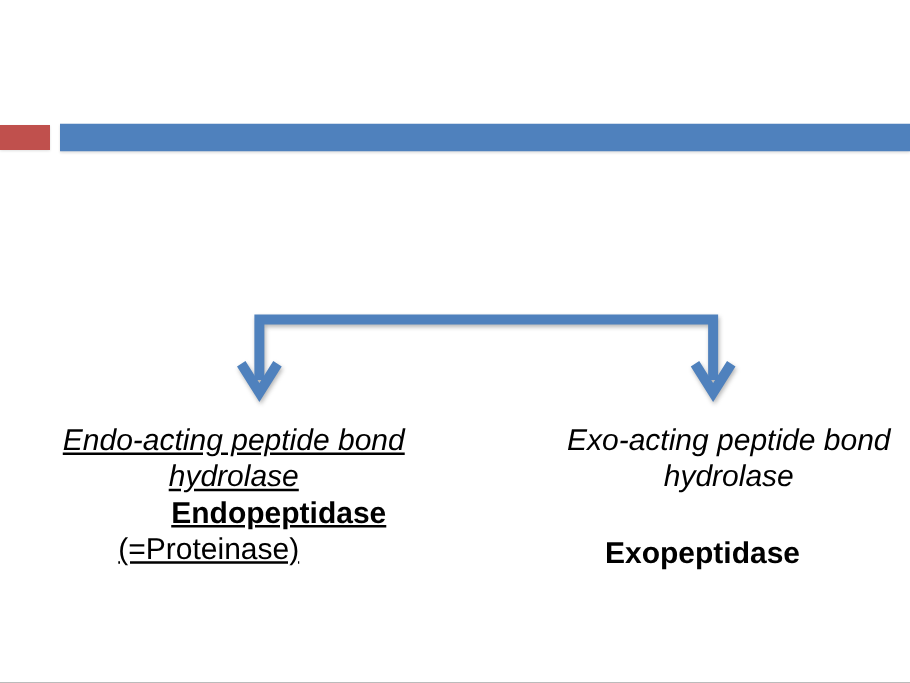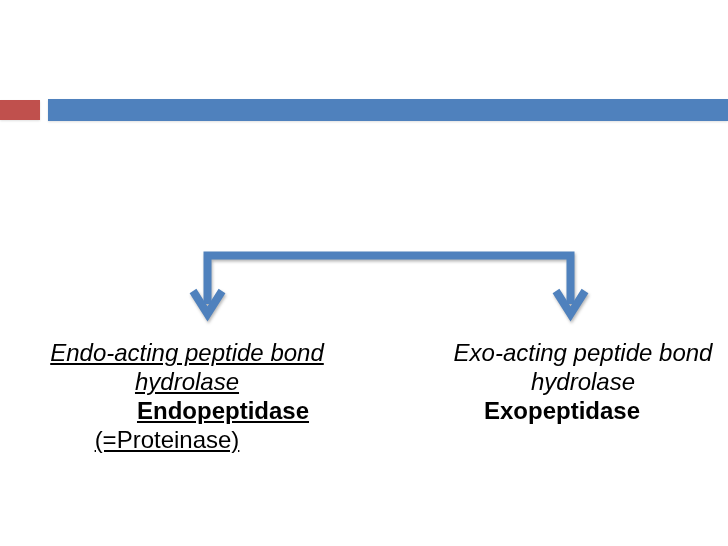--- a/index.html
+++ b/index.html
@@ -39,21 +39,21 @@
     position:absolute;top:338px;width:320px;
     text-align:center;font-size:24px;line-height:29px;
   }
   .node.left{left:27px;text-decoration:underline;}
   .node.right{left:423px;}
   .line{position:relative;white-space:nowrap;}
   .italic{font-style:italic;}
   .bold{font-weight:bold;}
   .off-r36{left:36px;}
   .off-l20{left:-20px;}
-  .off-l21{left:-21px;}
+  .off-l21{left:-21px;margin-top:32px;}
   
   .connector{
     position:absolute;left:0;top:0;width:728px;height:546px;
     pointer-events:none;
     filter:drop-shadow(1px 2px 1.5px rgba(90,90,90,0.45));
   }
   .connector path{
     stroke:var(--accent-blue);
     fill:none;
   }

